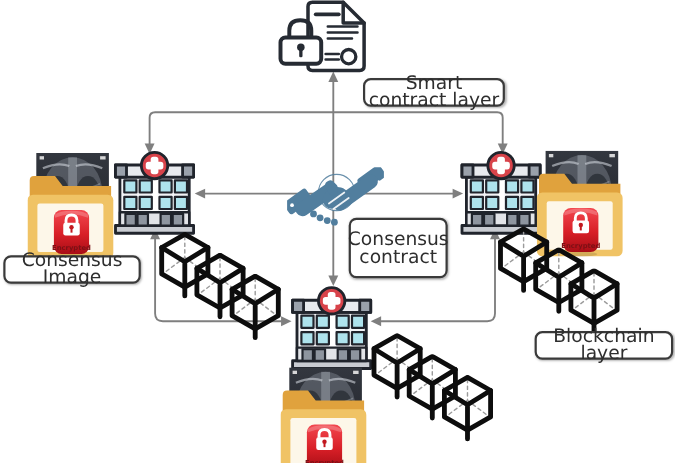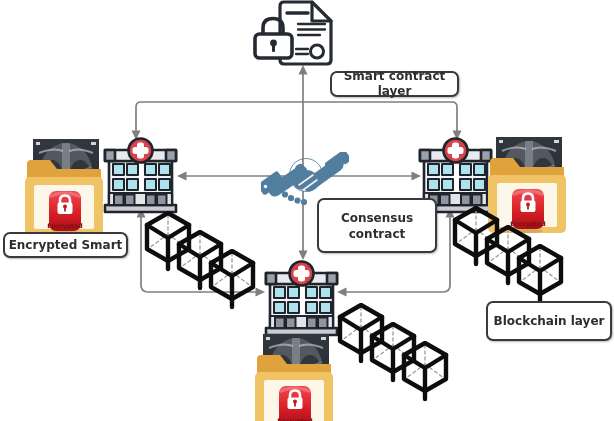--- a/index.html
+++ b/index.html
@@ -4,21 +4,21 @@
 <style>
   html,body{margin:0;padding:0;background:#fff;}
   #diagram{
     position:relative;width:614px;height:421px;background:#ffffff;
     overflow:hidden;font-family:"DejaVu Sans",sans-serif;
   }
   .abs{position:absolute;}
   .label-box{
     position:absolute;background:#fff;border:2px solid #3a3a3a;border-radius:7px;
     display:flex;align-items:center;justify-content:center;text-align:center;
-    font-weight:700;font-size:12px;color:#2e2e2e;line-height:15px;
+    font-weight:400;font-size:17px;color:#2e2e2e;line-height:15px;
     box-shadow:1px 1px 2px rgba(0,0,0,.28);z-index:5;box-sizing:border-box;
   }
   .label-col{flex-direction:column;}
   svg{display:block;}
   #connector-layer{position:absolute;left:0;top:0;z-index:1;pointer-events:none;}
   .icon-layer{z-index:3;}
 </style>
 </head>
 <body>
 
@@ -235,26 +235,26 @@
       </svg>
     <svg class="abs" style="left:401px;top:341px" width="48" height="62">
         <use href="#sym-cube"></use>
       </svg>
   </div>
 
   <div class="label-box" style="left:330px;top:71px;width:129px;height:26px">
     <span>Smart contract layer</span>
   </div>
 
-  <div class="label-box label-col" style="left:317px;top:198px;width:120px;height:55px;line-height:16px">
+  <div class="label-box label-col" style="left:317px;top:198px;width:90px;height:55px;line-height:16px">
     <span>Consensus</span>
     <span>contract</span>
   </div>
 
   <div class="label-box" style="left:3px;top:232px;width:125px;height:26px">
-    <span>Encrypted Smart</span>
-  </div>
-
-  <div class="label-box" style="left:486px;top:301px;width:126px;height:40px">
+    <span>Consensus Image</span>
+  </div>
+
+  <div class="label-box" style="left:486px;top:301px;width:126px;height:26px">
     <span>Blockchain layer</span>
   </div>
 
 </div>
 
 </body></html>

